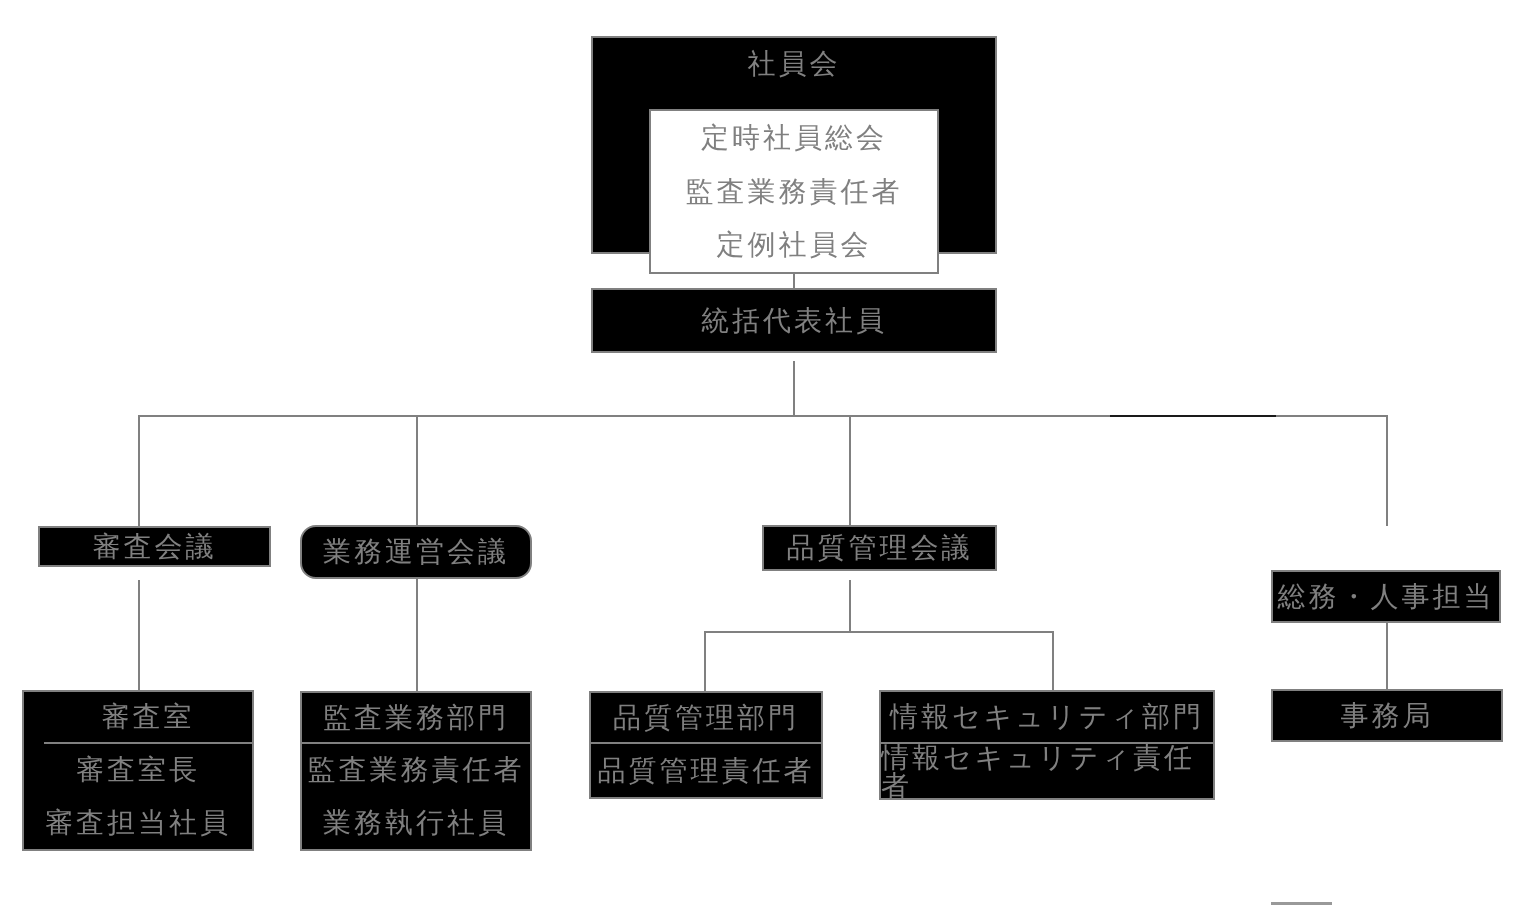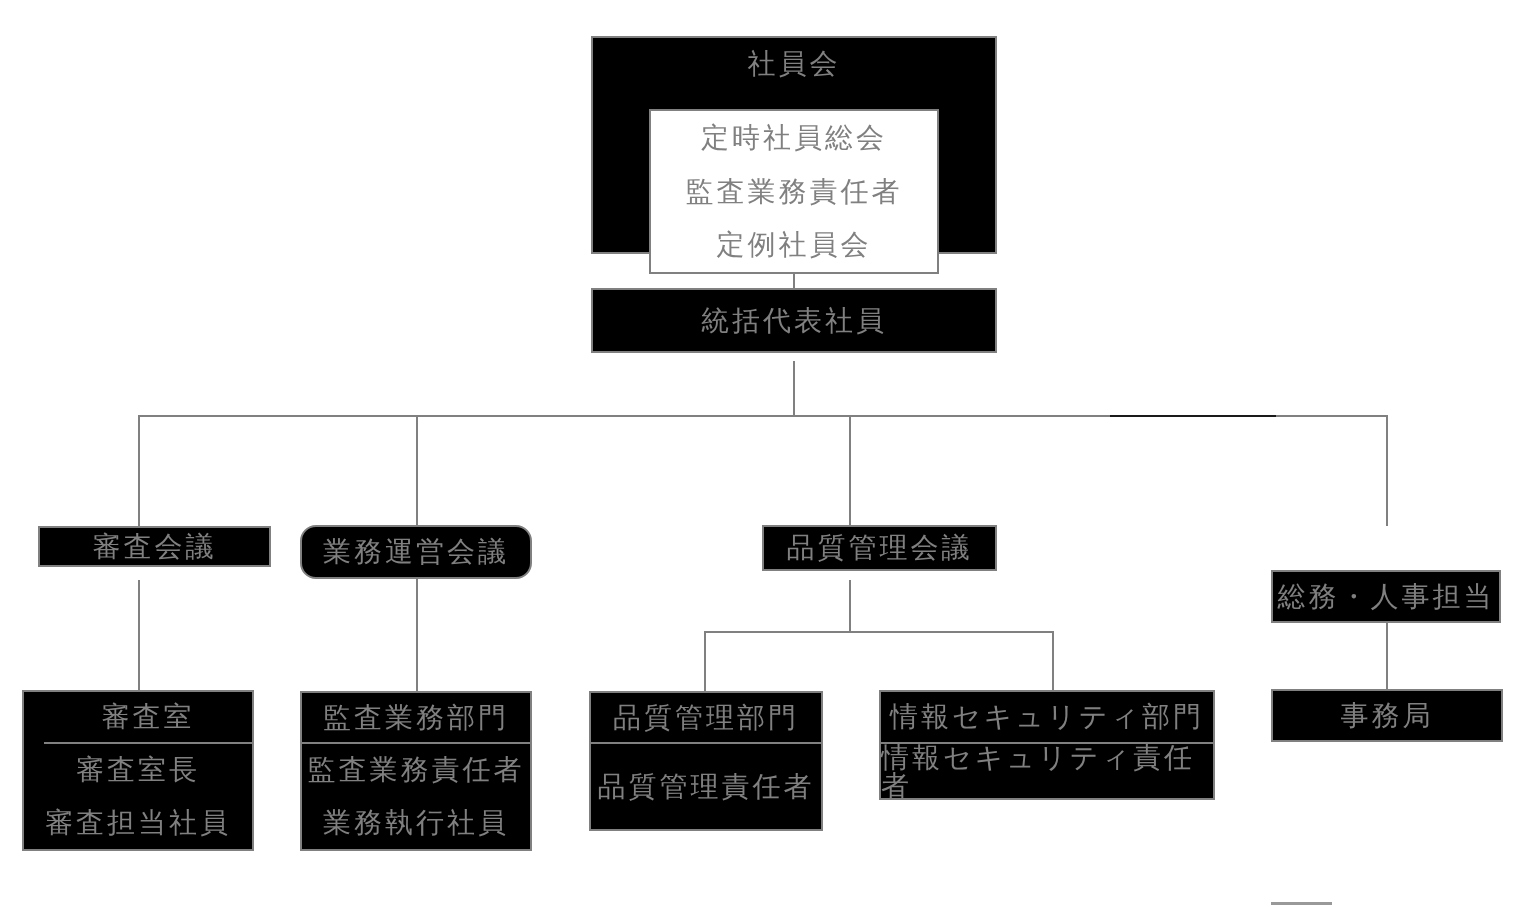--- a/index.html
+++ b/index.html
@@ -150,21 +150,21 @@
   </div>
 
   <div class="node dept" style="left:300px; top:691px; width:232px; height:160px;">
     <div class="dept-header" style="height:51px;">監査業務部門</div>
     <div class="dept-body">
       <div class="dept-member">監査業務責任者</div>
       <div class="dept-member">業務執行社員</div>
     </div>
   </div>
 
-  <div class="node dept" style="left:589px; top:691px; width:234px; height:140px;">
+  <div class="node dept" style="left:589px; top:691px; width:234px; height:108px;">
     <div class="dept-header" style="height:51px;">品質管理部門</div>
     <div class="dept-body">
       <div class="dept-member">品質管理責任者</div>
     </div>
   </div>
 
   <div class="node dept" style="left:879px; top:690px; width:336px; height:110px;">
     <div class="dept-header" style="height:52px;">情報セキュリティ部門</div>
     <div class="dept-body">
       <div class="dept-member">情報セキュリティ責任者</div>

